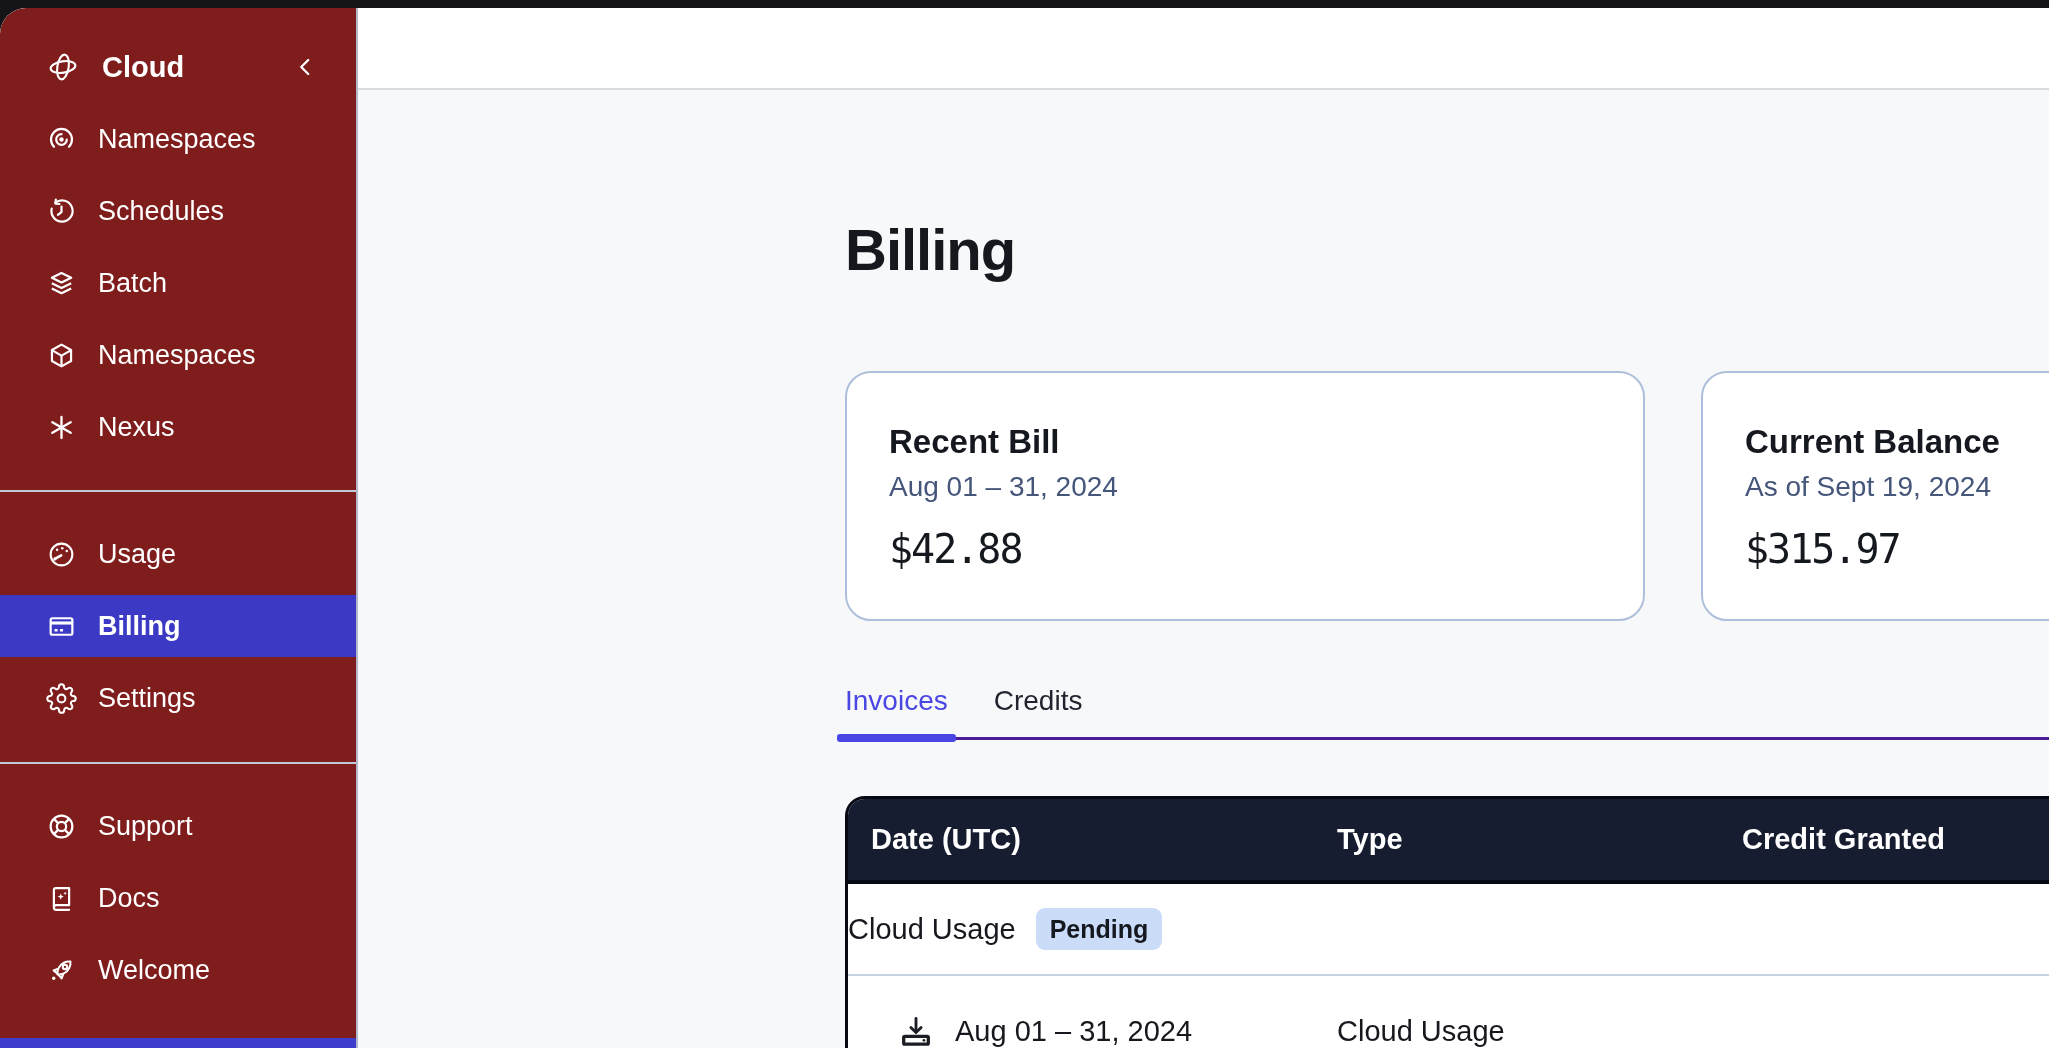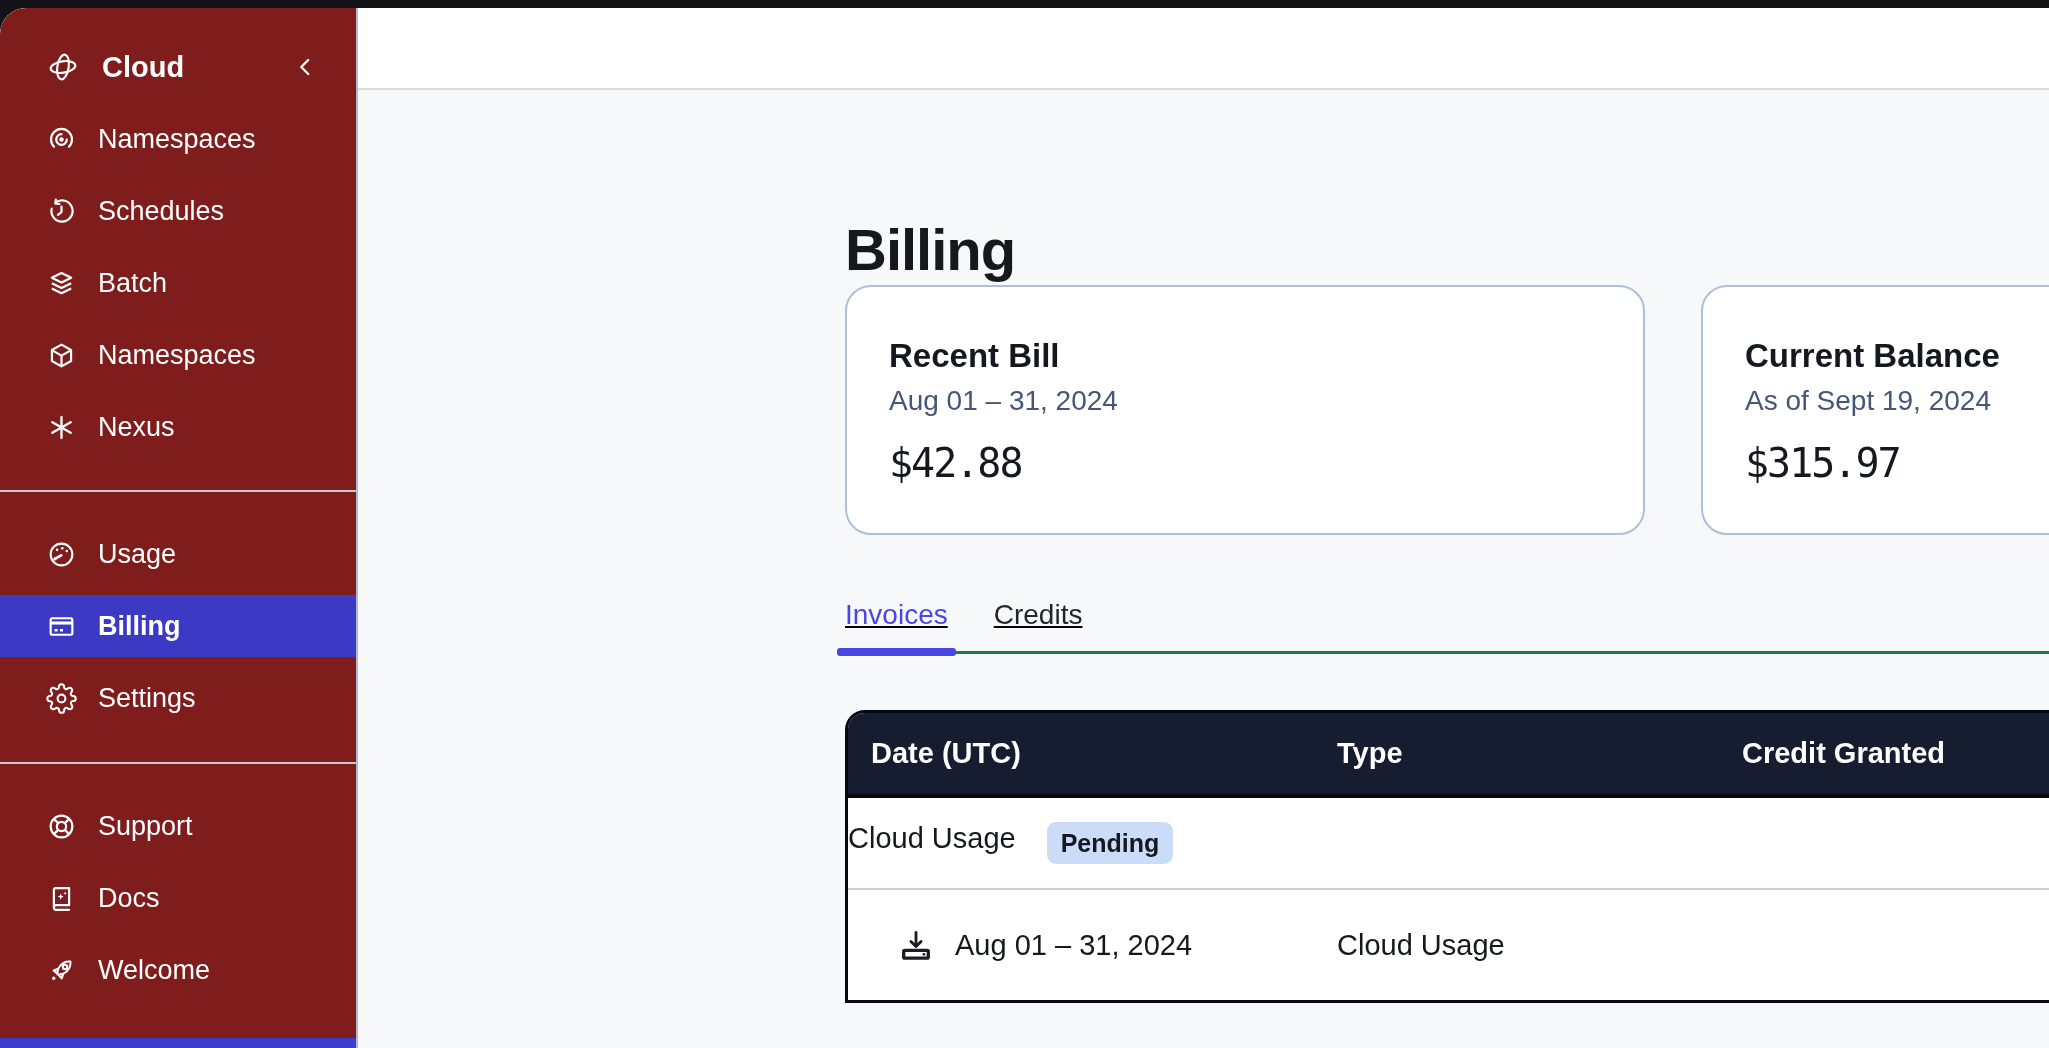--- a/index.html
+++ b/index.html
@@ -26,50 +26,50 @@
   .sb-divider.second { margin:28px 0 26px; }
   .sb-bottom { margin-top:auto; height:10px; background:#3E3CCA; }
 
   
   .main { flex:1 1 auto; display:flex; flex-direction:column; min-width:0; }
   .topbar { height:82px; background:#FFFFFF; border-bottom:2px solid #D9DCE1; flex:0 0 82px; }
   .content { flex:1; padding:125px 0 0 487px; }
 
   .page-title { font-size:58px; font-weight:600; color:#16181D; letter-spacing:-1px; line-height:1.2; }
 
-  .cards-row { display:flex; gap:56px; }
+  .cards-row { display:flex; gap:56px; margin-top:86px; }
   .bill-card { width:800px; height:250px; background:#FFFFFF; border:2px solid #AEBFDB;
                border-radius:26px; padding:50px 42px 0 42px; flex:0 0 800px; }
   .bill-card .ctitle { font-size:33px; font-weight:600; color:#15181F; line-height:1.15; }
   .bill-card .csub { font-size:28px; color:#45567A; margin-top:9px; line-height:1.2; }
   .bill-card .camount { font-family:"DejaVu Sans Mono", monospace; font-size:40px;
                         color:#15181F; margin-top:23px; letter-spacing:-2px; }
 
-  .tabs { display:flex; gap:46px; margin-top:63px; border-bottom:3px solid #15803d;text-decoration:underline; }
+  .tabs { display:flex; gap:46px; margin-top:63px; border-bottom:3px solid #4c1d95; }
   .tab { font-size:28px; font-weight:500; color:#1F242E; padding-bottom:20px;
          position:relative; cursor:pointer; line-height:1.2; }
   .tab.active { color:#4A46E3; }
   .tab.active::after { content:""; position:absolute; left:-8px; right:-8px; bottom:-5px;
                        height:8px; background:#4A46E3; border-radius:3px; }
 
   
   .invoice-table { margin-top:56px; width:1500px; border:3px solid #070A12;
                    border-radius:20px 20px 0 0; overflow:hidden; }
   .t-head { background:#171D30; height:85px; display:flex; align-items:center;
             color:#FFFFFF; font-size:29px; font-weight:600; border-bottom:4px solid #070A12; }
   .col-date { width:489px; padding-left:23px; }
   .col-type { width:405px; }
   .col-credit { flex:1; }
   .t-row { background:#FFFFFF; height:92px; display:flex; align-items:center;
            font-size:29px; color:#16181D; border-bottom:2px solid #C6D1E2; }
   .t-row:last-child { height:110px; border-bottom:none; }
   .cell-date { width:489px; display:flex; align-items:center; padding-left:50px; }
   .dl-slot { width:36px; height:38px; margin-right:21px; flex:0 0 36px; display:flex; }
   .dl-slot svg { width:100%; height:100%; }
-  .cell-type { width:405px; display:flex; align-items:flex-start;gap:11px; }
+  .cell-type { width:405px; display:flex; align-items:center; }
   .status-badge { margin-left:20px; background:#CBDCF8; color:#15181F; font-size:25px;
                   font-weight:600; padding:6px 14px; border-radius:9px; line-height:1.2; }
   .cell-credit { flex:1; }
 </style>
 </head>
 <body>
 
 <div class="window">
 
   <nav class="sidebar">

